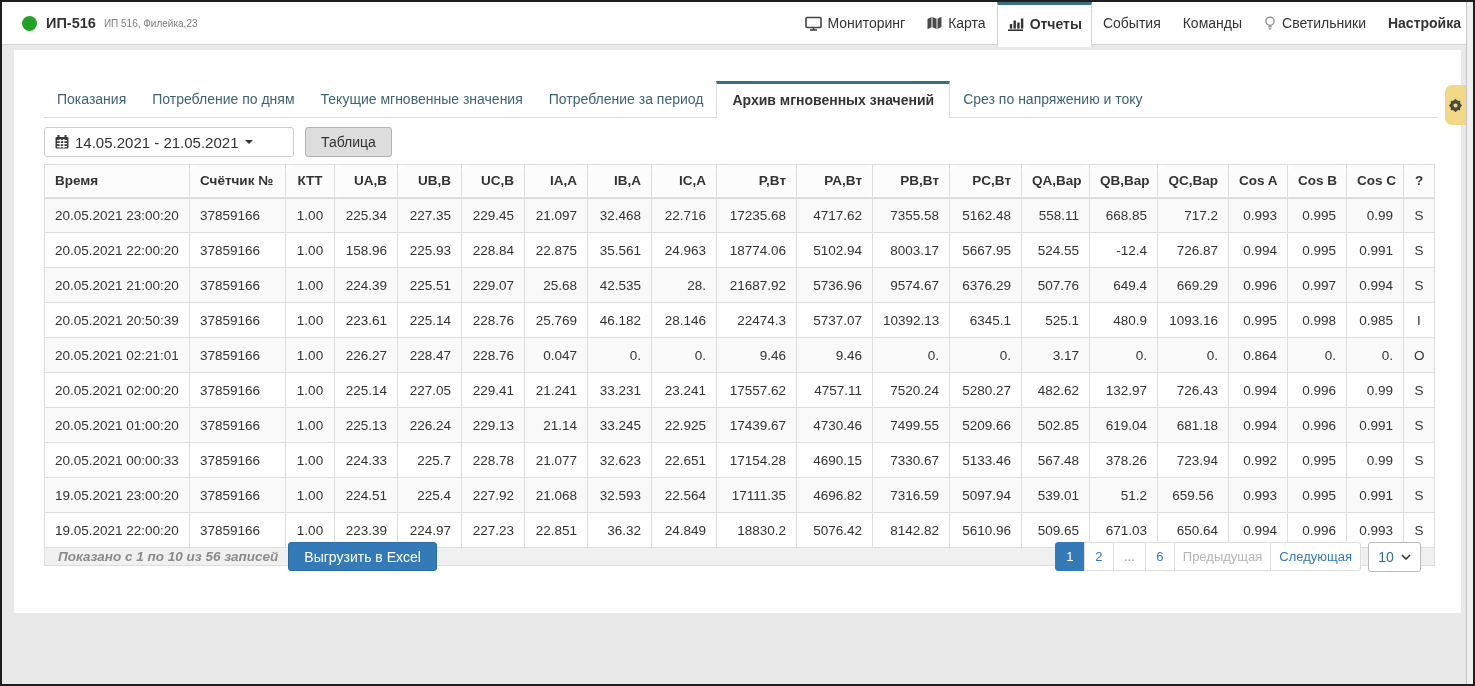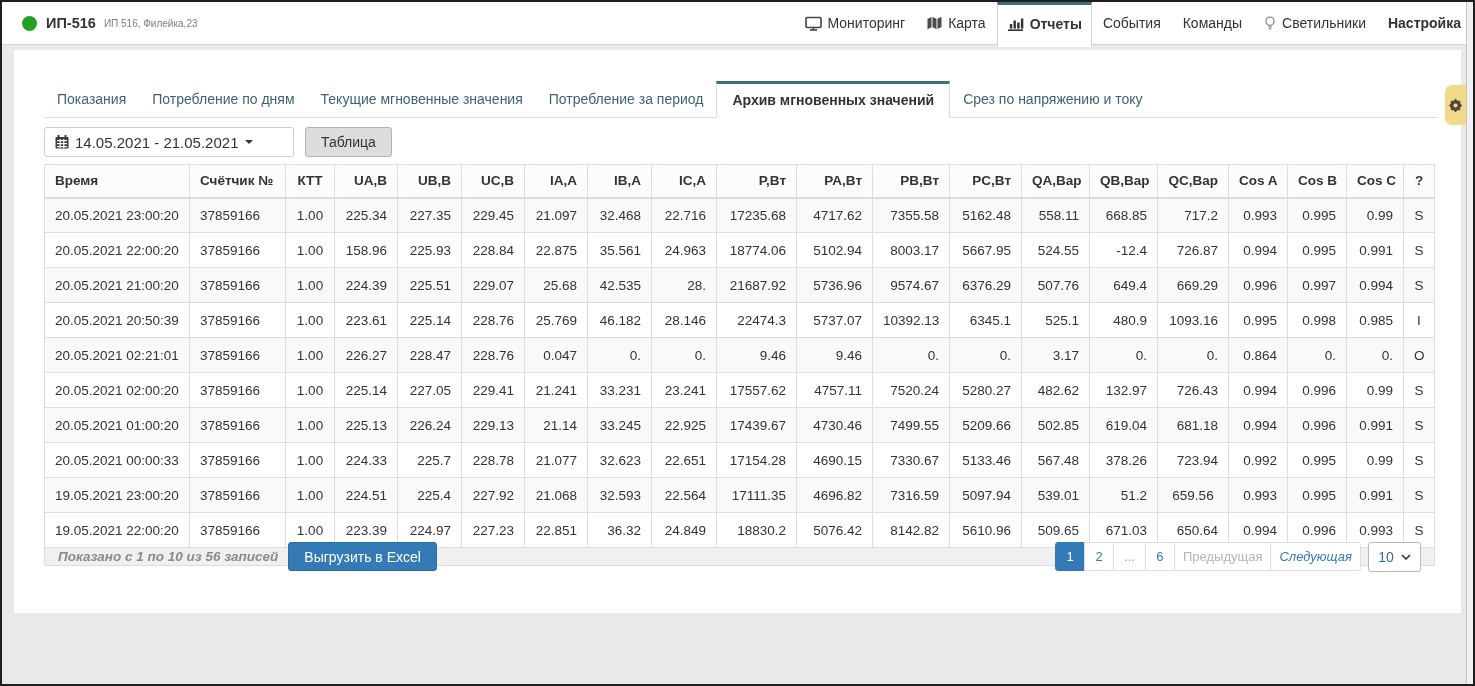--- a/index.html
+++ b/index.html
@@ -41,21 +41,21 @@
   table.grid td { height:35px; }
   table.grid tbody tr:nth-child(odd) td { background:#f9f9f9; }
   
   .tfoot { position:absolute; left:30px; top:498px; width:1391px; height:18px; background:#f0f0f0; border:1px solid #ddd; border-top:none; display:flex; align-items:center; }
   .summary { margin-left:13px; color:#8a8a8a; font-style:italic; font-weight:bold; font-size:13.5px; }
   .btn-excel { margin-left:10px; height:29px; padding:0 15px; background:#337ab7; border:1px solid #2e6da4; border-radius:3px; color:#fff; font-size:14px; font-family:inherit; cursor:pointer; }
   .pager { margin-left:auto; display:flex; height:29px; }
   .page-btn { min-width:30px; padding:0 10px; border:1px solid #ddd; background:#fff; display:flex; align-items:center; justify-content:center; font-size:13px; color:#337ab7; margin-left:-1px; cursor:pointer; }
   .page-btn.wide { padding:0 8px; }
   .page-btn:first-child { border-radius:3px 0 0 3px; margin-left:0; }
-  .page-btn:last-child { border-radius:0 3px 3px 0;font-style:italic; }
+  .page-btn:last-child { border-radius:0 3px 3px 0; }
   .page-btn.active { background:#337ab7; border-color:#337ab7; color:#fff; }
   .page-btn.disabled { color:#b5b5b5; cursor:default; }
   .page-btn.ellipsis { color:#999; cursor:default; }
   .page-size { width:53px; height:30px; margin-left:7px; margin-right:13px; border:1px solid #b9b9b9; border-radius:3px; background:#fff; display:flex; align-items:center; justify-content:center; gap:7px; font-size:14px; color:#31708f; cursor:pointer; }
   
   .gear-btn { position:absolute; right:9px; top:85px; width:21px; height:40px; background:#f2d987; border-radius:7px 0 0 7px; display:flex; align-items:center; z-index:5; cursor:pointer; }
   .gear-btn svg { margin-left:3px; }
 </style>
 </head>
 <body>

